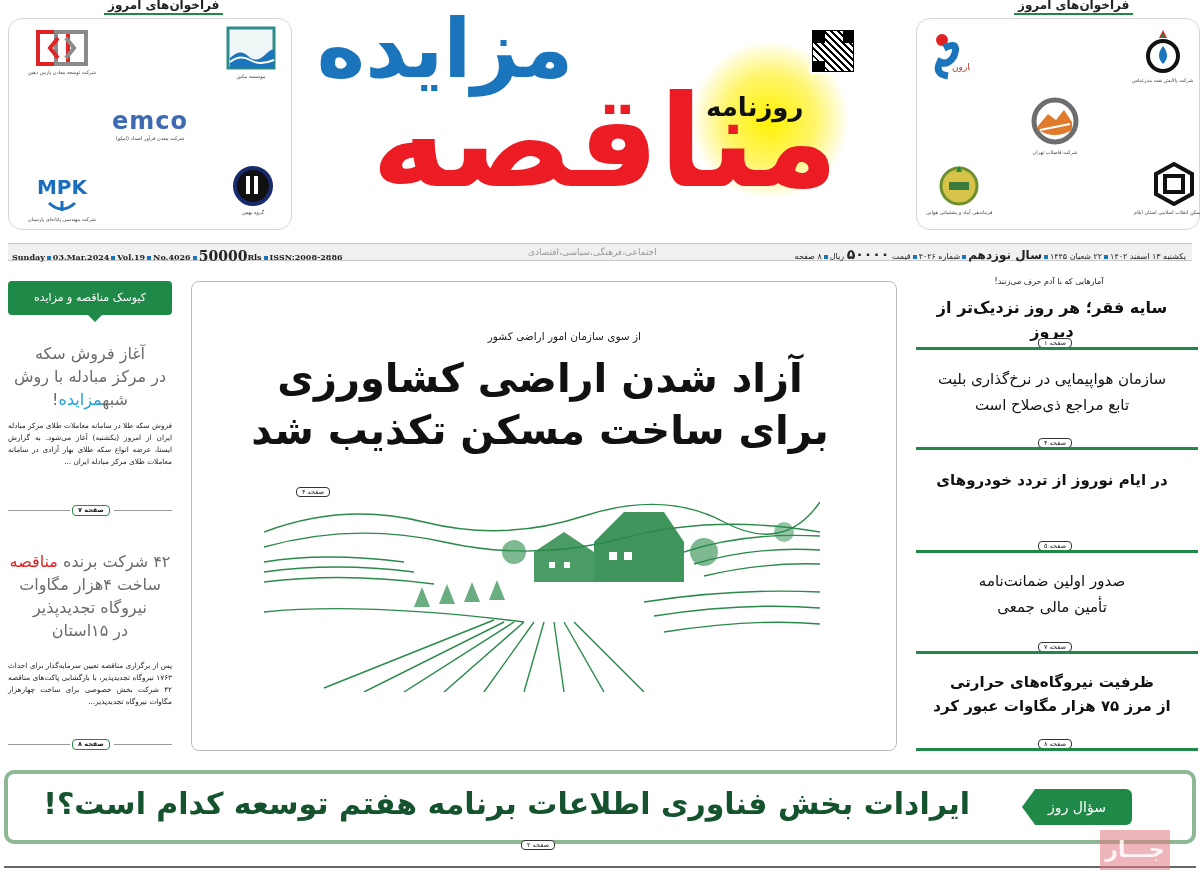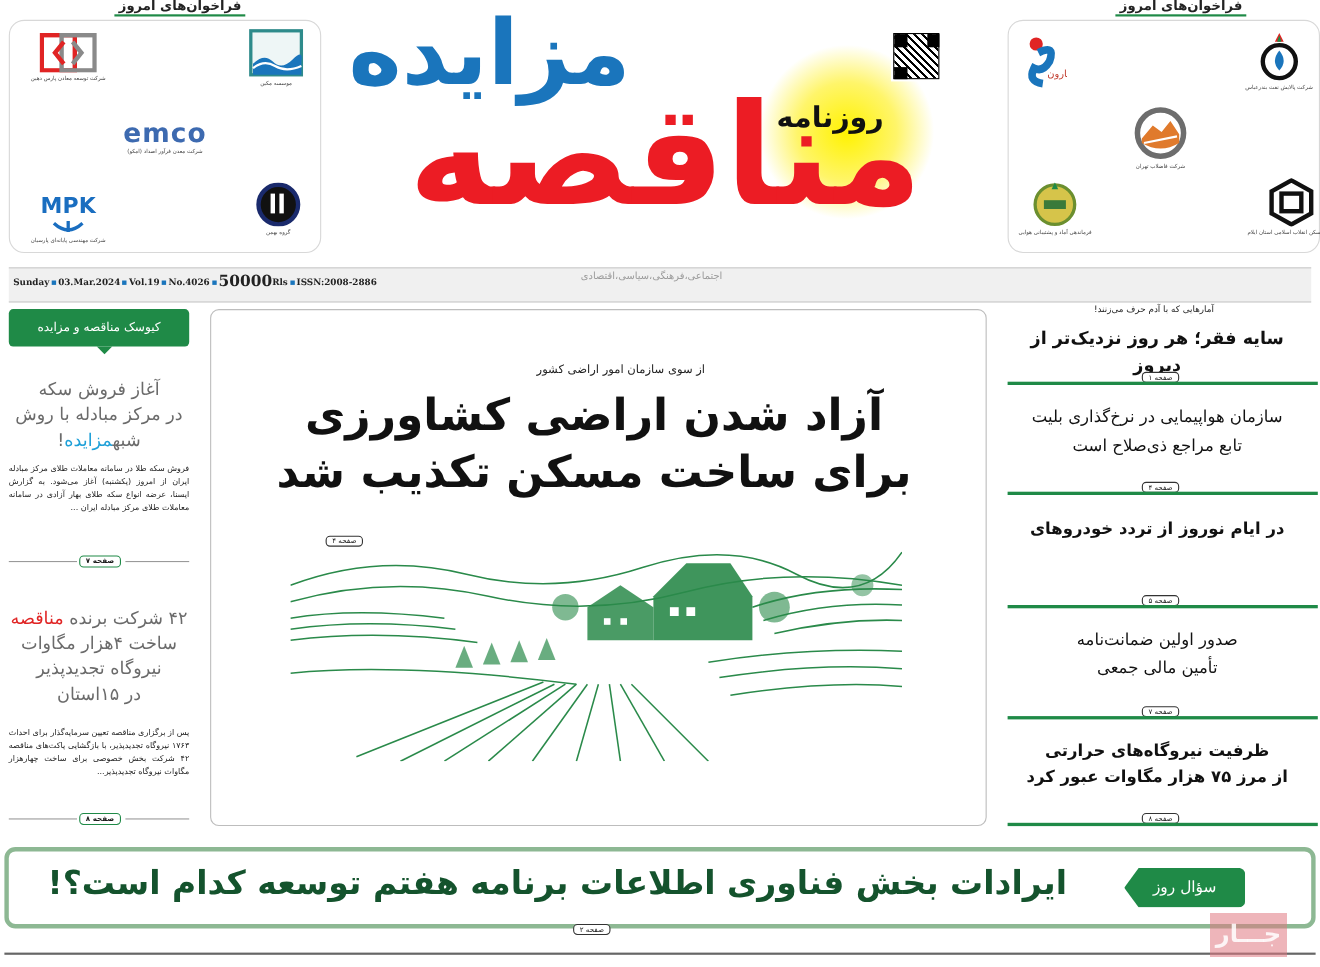--- a/index.html
+++ b/index.html
@@ -26,21 +26,21 @@
   .title-daily { position: absolute; left: 406px; top: 92px; font-size: 26px; font-weight: bold; color: #111; direction: rtl; }
   .qr { position: absolute; left: 510px; top: 28px; width: 46px; height: 46px; background: #fff; padding: 2px; }
   .qr-grid { width: 100%; height: 100%;
     background:
       linear-gradient(#000,#000) 0 0/12px 12px no-repeat,
       linear-gradient(#000,#000) 30px 0/12px 12px no-repeat,
       linear-gradient(#000,#000) 0 30px/12px 12px no-repeat,
       repeating-linear-gradient(45deg, #000 0 2px, #fff 2px 5px); border: 1px solid #000; }
 
   
-  .infobar { position: absolute; left: 8px; top: 243px; width: 1184px; height: 32px; background: #f0f0f0;
+  .infobar { position: absolute; left: 8px; top: 243px; width: 1184px; height: 18px; background: #f0f0f0;
              border-top: 1px solid #c9c9c9; border-bottom: 1px solid #c9c9c9; font-size: 8px; }
   .info-en { position: absolute; left: 4px; top: 3px; font-family: "DejaVu Serif", serif; font-weight: bold; color: #222; font-size: 8px; white-space: nowrap; }
   .info-en .price { font-size: 14px; position: relative; top: 1px; }
   .info-cat { position: absolute; left: 520px; top: 3px; color: #9a9a9a; direction: rtl; font-size: 9px; white-space: nowrap; }
   .info-fa { position: absolute; right: 6px; top: 2px; color: #222; direction: rtl; font-size: 8px; white-space: nowrap; }
   .info-fa .year { font-size: 12px; font-weight: bold; }
   .info-fa .big { font-size: 14px; font-weight: bold; }
   .sq { display: inline-block; width: 4px; height: 4px; background: #1a75bc; margin: 0 2px; vertical-align: middle; }
 
   
@@ -175,20 +175,23 @@
     <path d="M22 4 L25 10 L19 10 Z" fill="#1f8a47"></path>
   </svg>
   <span class="cap">فرماندهی آماد و پشتیبانی هوایی</span>
 </div>
 
 <div class="infobar">
   <div class="info-en">
     <span>Sunday</span><span class="sq"></span><span>03.Mar.2024</span><span class="sq"></span><span>Vol.19</span><span class="sq"></span><span>No.4026</span><span class="sq"></span><span class="price">50000</span><span>Rls</span><span class="sq"></span><span>ISSN:2008-2886</span>
   </div>
   <div class="info-cat">اجتماعی،فرهنگی،سیاسی،اقتصادی</div>
+  <div class="info-fa">
+    <span>یکشنبه ۱۳ اسفند ۱۴۰۲</span><span class="sq"></span><span>۲۲ شعبان ۱۴۴۵</span><span class="sq"></span><span class="year">سال نوزدهم</span><span class="sq"></span><span>شماره ۴۰۲۶</span><span class="sq"></span><span>قیمت</span> <span class="big">۵۰۰۰۰</span> <span>ریال</span><span class="sq"></span><span>۸ صفحه</span>
+  </div>
 </div>
 
 <div class="kiosk">کیوسک مناقصه و مزایده</div>
 
 <div class="left-headline" style="top:342px;">
   <div>آغاز فروش سکه</div>
   <div>در مرکز مبادله با روش</div>
   <div><span>شبه</span><span class="hl-blue">مزایده</span><span>!</span></div>
 </div>
 <div class="left-body" style="top:420px;">فروش سکه طلا در سامانه معاملات طلای مرکز مبادله ایران از امروز (یکشنبه) آغاز می‌شود. به گزارش ایسنا، عرضه انواع سکه طلای بهار آزادی در سامانه معاملات طلای مرکز مبادله ایران ...</div>

